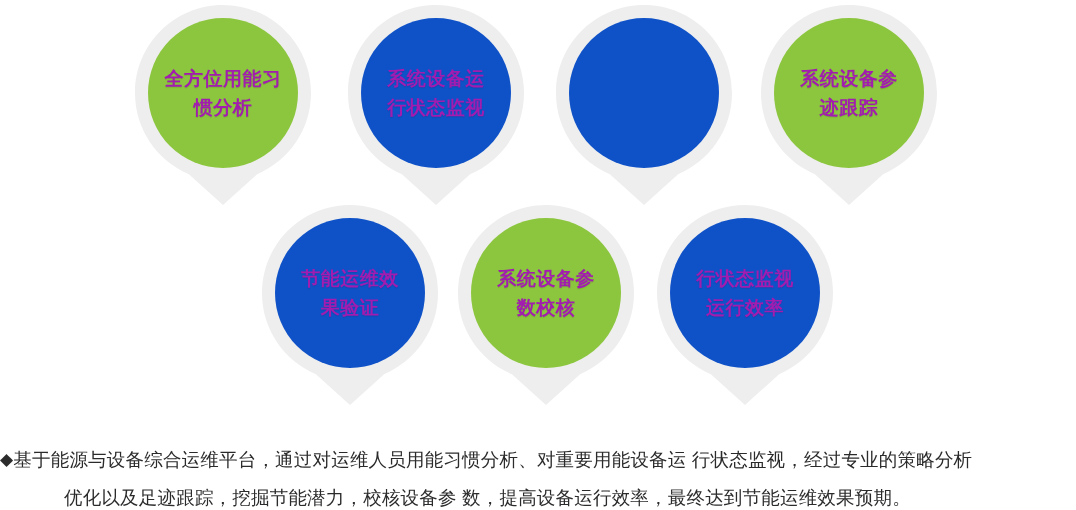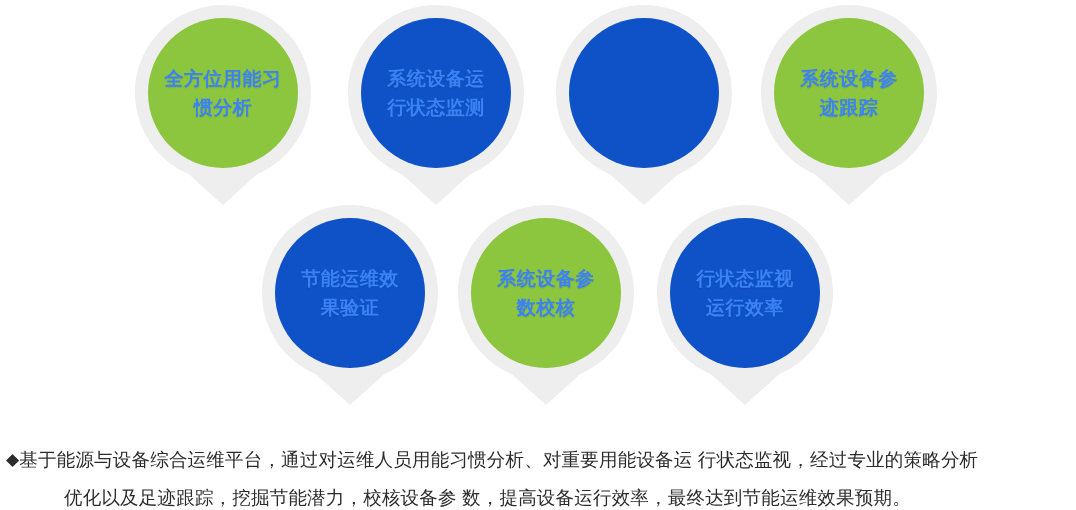--- a/index.html
+++ b/index.html
@@ -50,21 +50,21 @@
   .pin-label {
     position: absolute;
     left: 13px;
     top: 13px;
     width: 150px;
     height: 150px;
     display: flex;
     flex-direction: column;
     align-items: center;
     justify-content: center;
-    color: #3b82f6;
+    color: #a21caf;
     font-size: 19px;
     font-weight: bold;
     line-height: 1.55;
     letter-spacing: 0.5px;
     text-align: center;
     white-space: pre-line;
     text-shadow: 0 1px 1px rgba(0,0,0,0.10);
     -webkit-font-smoothing: antialiased;
   }
 
@@ -76,21 +76,21 @@
     width: 1076px;
     color: #2b2b2b;
     font-size: 18.5px;
     line-height: 38px;
     letter-spacing: 0.2px;
   }
   #caption .line {
     display: block;
     white-space: pre;
   }
-  #caption .line1 { padding-left: 6px; }
+  #caption .line1 { }
   #caption .line2 { padding-left: 64px; }
   .bullet {
     font-size: 17px;
     vertical-align: 1px;
   }
 </style>
 </head>
 <body>
 
 <div id="stage">
@@ -103,21 +103,21 @@
     <div class="pin-label">全方位用能习
 惯分析</div>
   </div>
 
   <div class="pin" id="p2" style="left: 348px; top: 5px;">
     <svg class="pin-ring" viewBox="0 0 176 200">
       <path d="M88 0 C39.4 0 0 39.4 0 88 C0 124.5 22.2 155.8 53.9 169.2 L88 200 L122.1 169.2 C153.8 155.8 176 124.5 176 88 C176 39.4 136.6 0 88 0 Z" fill="#EEEEEE"></path>
     </svg>
     <div class="pin-disc blue" style="background: rgb(15, 82, 200);"></div>
     <div class="pin-label">系统设备运
-行状态监测</div>
+行状态监视</div>
   </div>
 
   <div class="pin" id="p3" style="left: 556px; top: 5px;">
     <svg class="pin-ring" viewBox="0 0 176 200">
       <path d="M88 0 C39.4 0 0 39.4 0 88 C0 124.5 22.2 155.8 53.9 169.2 L88 200 L122.1 169.2 C153.8 155.8 176 124.5 176 88 C176 39.4 136.6 0 88 0 Z" fill="#EEEEEE"></path>
     </svg>
     <div class="pin-disc blue" style="background: rgb(15, 82, 200);"></div>
   </div>
 
   <div class="pin" id="p4" style="left: 761px; top: 5px;">

